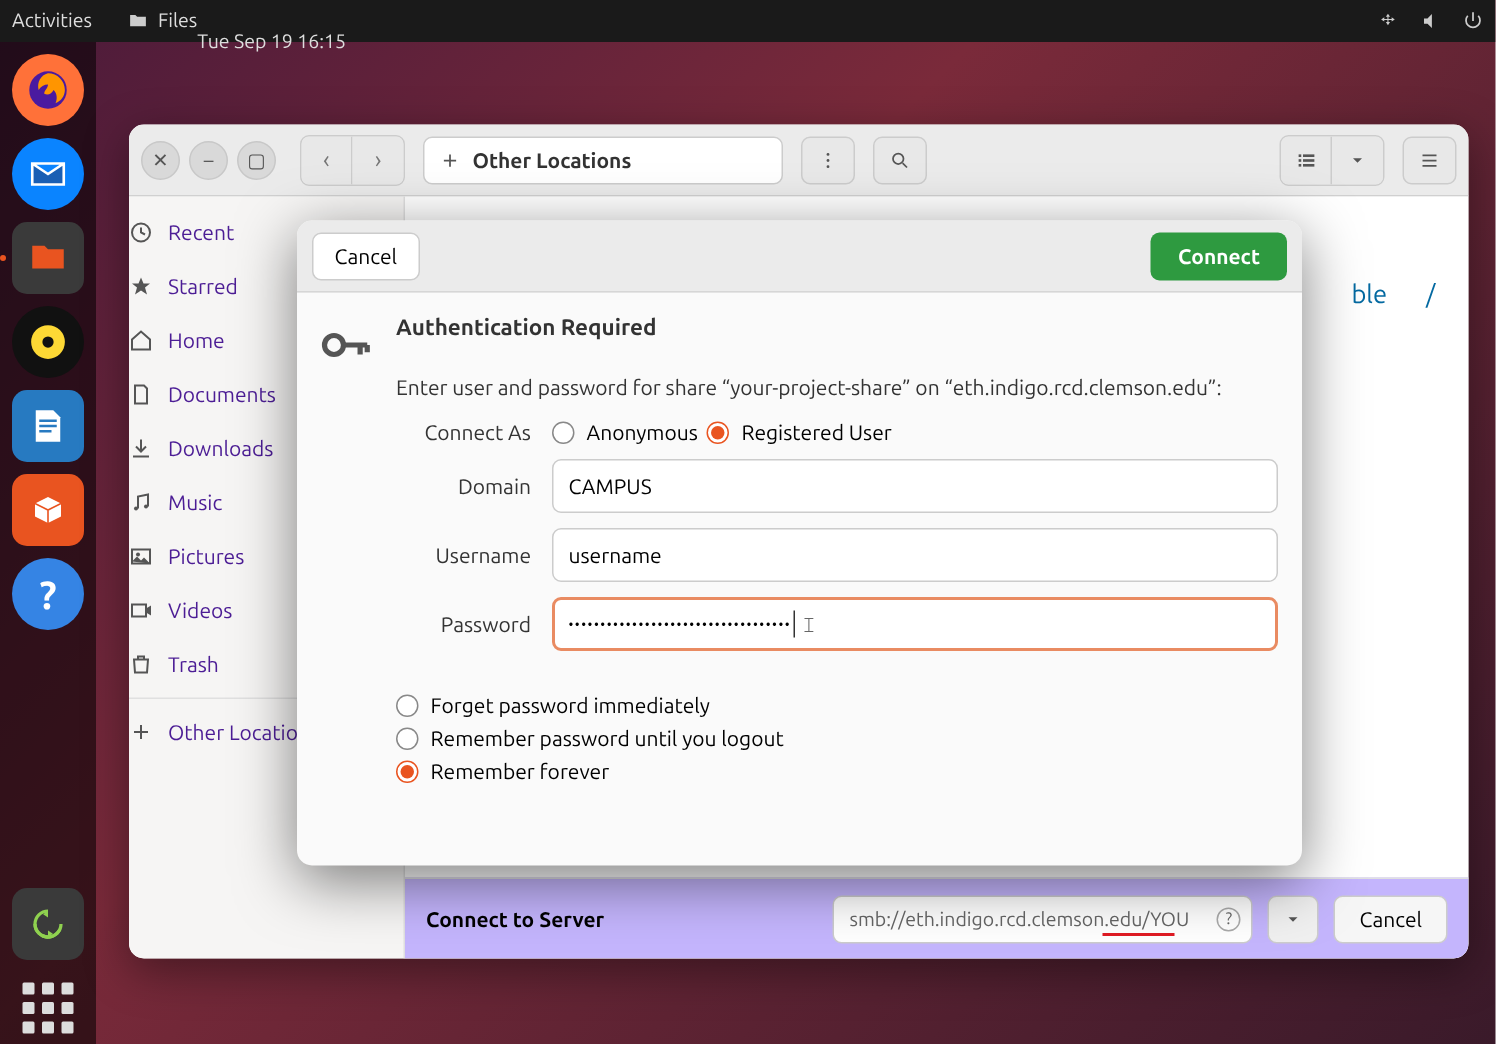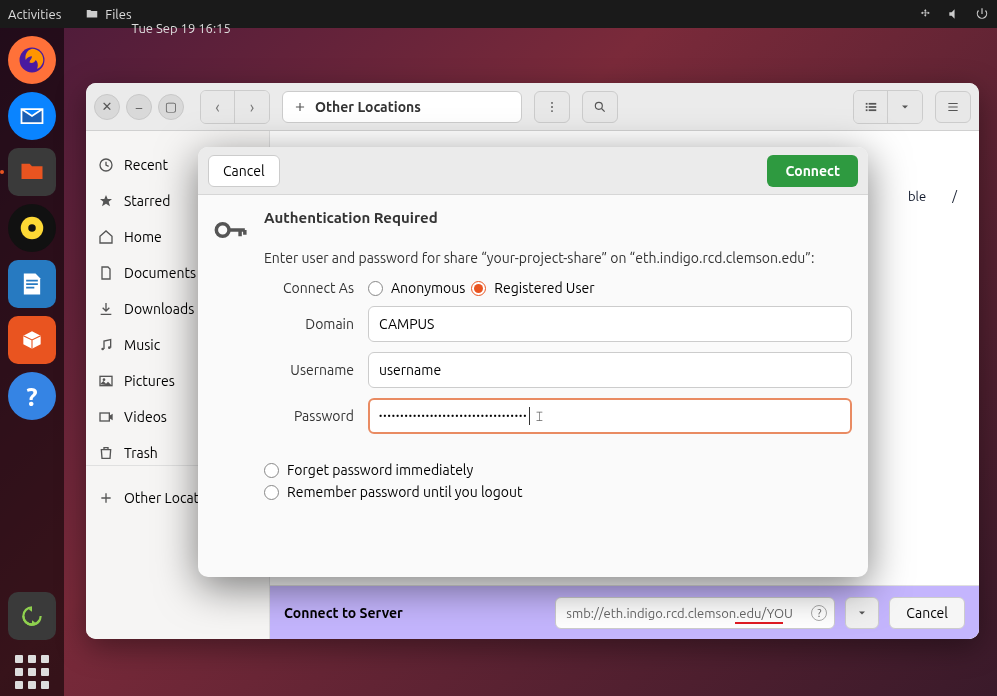--- a/index.html
+++ b/index.html
@@ -41,30 +41,30 @@
 .path-bar { flex: 1; height: 32px; border: 1px solid #ccc; border-radius: 6px; margin-left: 6px; background: #fff; display:flex;align-items:center;padding:0 10px;gap:8px;font-size:14px;font-weight:600;color:#333;}
 .path-bar svg{width:14px;height:14px;fill:#555;}
 .tb-btn { width: 36px; height: 32px; border: 1px solid #ccc; border-radius: 6px; margin-left: 6px; background: #e8e8e8; display:flex;align-items:center;justify-content:center;}
 .tb-btn svg{width:14px;height:14px;fill:#555;}
 .view-grp { display:flex; border:1px solid #ccc; border-radius:6px; overflow:hidden; margin-left:6px;}
 .view-grp > div { width:34px;height:32px;display:flex;align-items:center;justify-content:center;background:#e8e8e8;}
 .view-grp > div:first-child{border-right:1px solid #ccc;}
 
 .files-body { flex: 1; display: flex; }
 .sidebar { width: 184px; background: #f6f5f4; border-right: 1px solid #e0e0e0; display:flex;flex-direction:column;padding-top:6px;}
-.sb-item { height: 36px; display:flex;align-items:flex-end;gap:10px;padding:0 12px;font-size:14px;color:#000000;}
+.sb-item { height: 36px; display:flex;align-items:center;gap:10px;padding:0 0;font-size:14px;color:#4c1d95;}
 .sb-item svg{width:16px;height:16px;fill:#555;}
 .sb-divider{height:1px;background:#e0e0e0;margin:4px 0;}
 
 .main-area { flex:1; background:#fff; position:relative; padding:14px 18px;}
 .section-title { font-weight:700; font-size:15px; color:#333; margin-bottom:12px; }
 .comp-row { display:flex; align-items:center; gap:12px; padding:8px 4px; font-size:14px; color:#333;}
 .drive-icon{width:28px;height:28px;}
 .comp-row .spacer{flex:1;}
-.size-txt{color:#0f172a;font-size:13px;}
+.size-txt{color:#0369a1;font-size:17px;}
 
 .connect-bar { position:absolute; left:0; right:0; bottom:0; height:54px; border-top:1px solid #e0e0e0; background:#c4b5fd; display:flex;align-items:center;padding:0 14px;gap:10px;}
 .connect-bar .lbl{font-weight:700;font-size:14px;}
 .connect-bar .sp{flex:1;}
 .server-input{width:280px;height:32px;border:1px solid #ccc;border-radius:6px;padding:0 28px 0 10px;font-size:13px;color:#666;background:#fff;position:relative;}
 .server-wrap{position:relative;}
 .server-q{position:absolute;right:8px;top:50%;transform:translateY(-50%);width:16px;height:16px;border:1px solid #aaa;border-radius:50%;font-size:11px;display:flex;align-items:center;justify-content:center;color:#666;}
 .server-underline{position:absolute;left:180px;right:52px;bottom:5px;height:2px;background:#e01b24;}
 .drop-btn{width:34px;height:32px;border:1px solid #ccc;border-radius:6px;display:flex;align-items:center;justify-content:center;background:#f0f0f0;}
 .cancel-btn{height:32px;padding:0 16px;border:1px solid #ccc;border-radius:6px;background:#f6f6f6;font-size:14px;}
@@ -387,16 +387,20 @@
       <div class="form-gap"></div>
 
       <div class="radio-item" style="margin-bottom:6px;">
           <span class="radio"></span>
           <span>Forget password immediately</span>
         </div>
       <div class="radio-item" style="margin-bottom:6px;">
           <span class="radio"></span>
           <span>Remember password until you logout</span>
         </div>
+      <div class="radio-item">
+          <span class="radio sel"></span>
+          <span>Remember forever</span>
+        </div>
 
     </div>
   </div>
 </div>
 
 </body></html>

